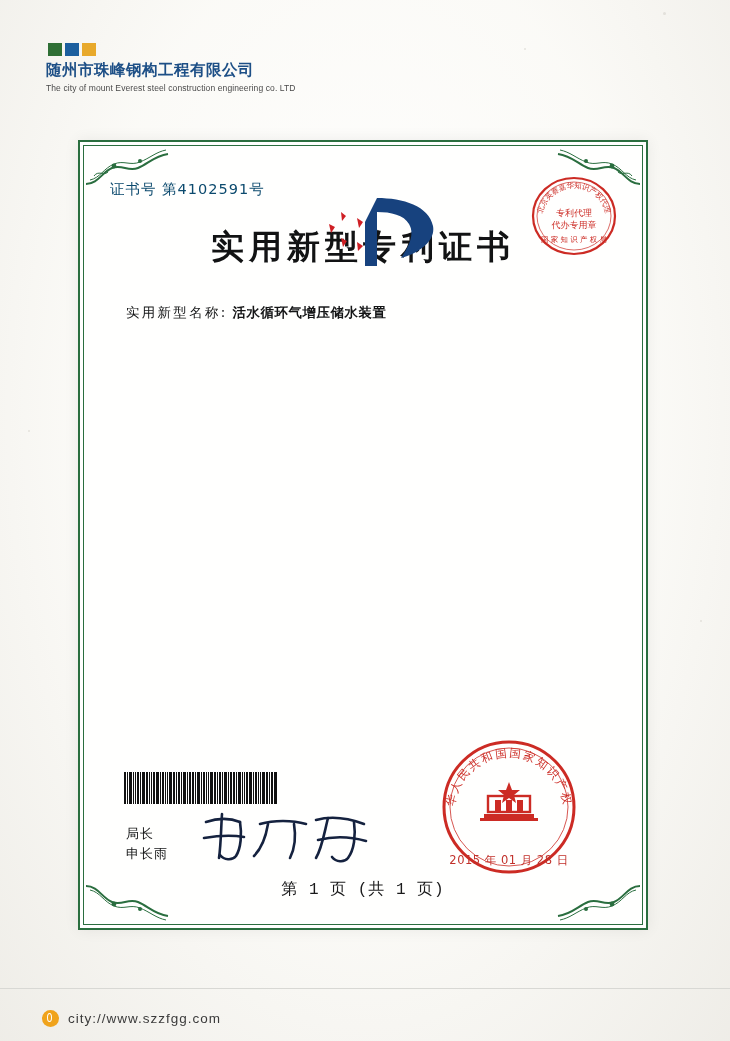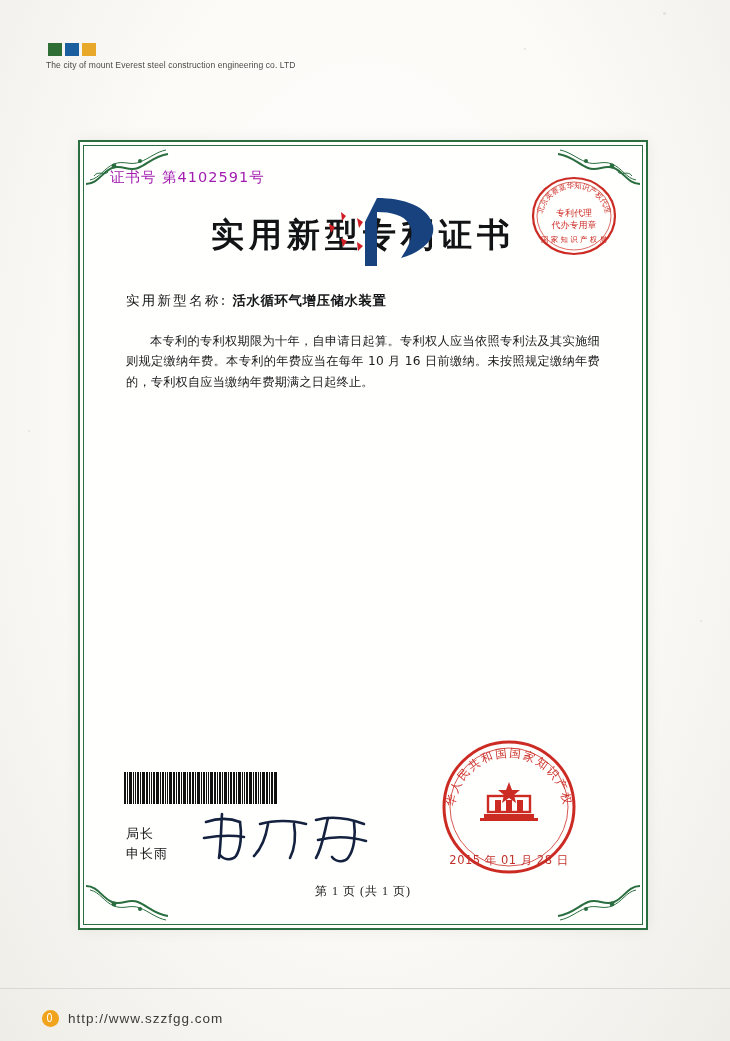--- a/index.html
+++ b/index.html
@@ -104,24 +104,24 @@
   .cert-inner {
     position: absolute;
     left: 22px;
     top: 28px;
     right: 22px;
     bottom: 18px;
   }
   .cert-no {
     font-family: "DejaVu Sans", sans-serif;
     font-size: 14.5px;
-    color: #a21caf;
+    color: #0c4a6e;
     letter-spacing: 1px;
     margin-left: 10px;
-    margin-top: 0;
+    margin-top: 12px;
   }
 
   
   .logo-mark {
     position: absolute;
     left: 205px;
     top: 24px;
     width: 135px;
     height: 78px;
   }
@@ -231,22 +231,22 @@
     color: #c1302a;
     letter-spacing: 0.5px;
   }
 
   .page-no {
     position: absolute;
     bottom: 12px;
     left: 0;
     right: 0;
     text-align: center;
-    font-family: Liberation Serif, serif;
-    font-size: 12px;
+    font-family: Liberation Mono, monospace;
+    font-size: 16px;
     color: #19191a;
     letter-spacing: 1px;
   }
 
   
   .footer-rule {
     position: absolute;
     left: 0;
     right: 0;
     bottom: 52px;
@@ -302,20 +302,21 @@
   <div class="speck" style="left:524px;top:48px;width:2px;height:2px;"></div>
   <div class="speck" style="left:700px;top:620px;width:2px;height:2px;"></div>
   <div class="speck" style="left:28px;top:430px;width:2px;height:2px;"></div>
 
   <div class="letterhead">
     <div class="lh-bars">
       <span class="lh-bar b1"></span>
       <span class="lh-bar b2"></span>
       <span class="lh-bar b3"></span>
     </div>
+    <div class="lh-cn">随州市珠峰钢构工程有限公司</div>
     <div class="lh-en">The city of mount Everest steel construction engineering co. LTD</div>
   </div>
 
   <div class="cert">
     <div class="cert-border-outer"></div>
     <div class="cert-border-inner"></div>
 
     <div class="orn tl">
       <svg width="86" height="42" viewBox="0 0 86 42">
         <path d="M2 38 C14 38 18 26 28 22 C38 18 44 26 54 22 C64 18 70 10 84 8" fill="none" stroke="#2a6e3f" stroke-width="2"></path>
@@ -384,21 +385,20 @@
       <div class="cert-title">实用新型专利证书</div>
 
       <div class="fields">
         <div class="field">
           <span class="lbl">实用新型名称:</span>
           <span class="val">活水循环气增压储水装置</span>
         </div>
       </div>
 
       <div class="paras">
-        <p class="para">本专利的专利权期限为十年，自申请日起算。专利权人应当依照专利法及其实施细则规定缴纳年费。本专利的年费应当在每年 10 月 16 日前缴纳。未按照规定缴纳年费的，专利权自应当缴纳年费期满之日起终止。</p>
       </div>
 
       <div class="barcode">
         <i style="width:2px"></i>
           <i style="width:1px"></i>
           <i style="width:3px"></i>
           <i style="width:1px"></i>
         <i style="width:1px"></i>
           <i style="width:2px"></i>
           <i style="width:1px"></i>
@@ -497,15 +497,15 @@
       </div>
       <div class="seal-date">2015 年 01 月 28 日</div>
 
       <div class="page-no">第 1 页 (共 1 页)</div>
     </div>
   </div>
 
   <div class="footer-rule"></div>
   <div class="footer">
     <span class="footer-dot"></span>
-    <span class="footer-url">http://www.szzfgg.com</span>
+    <span class="footer-url">city://www.szzfgg.com</span>
   </div>
 </div>
 
 </body></html>

